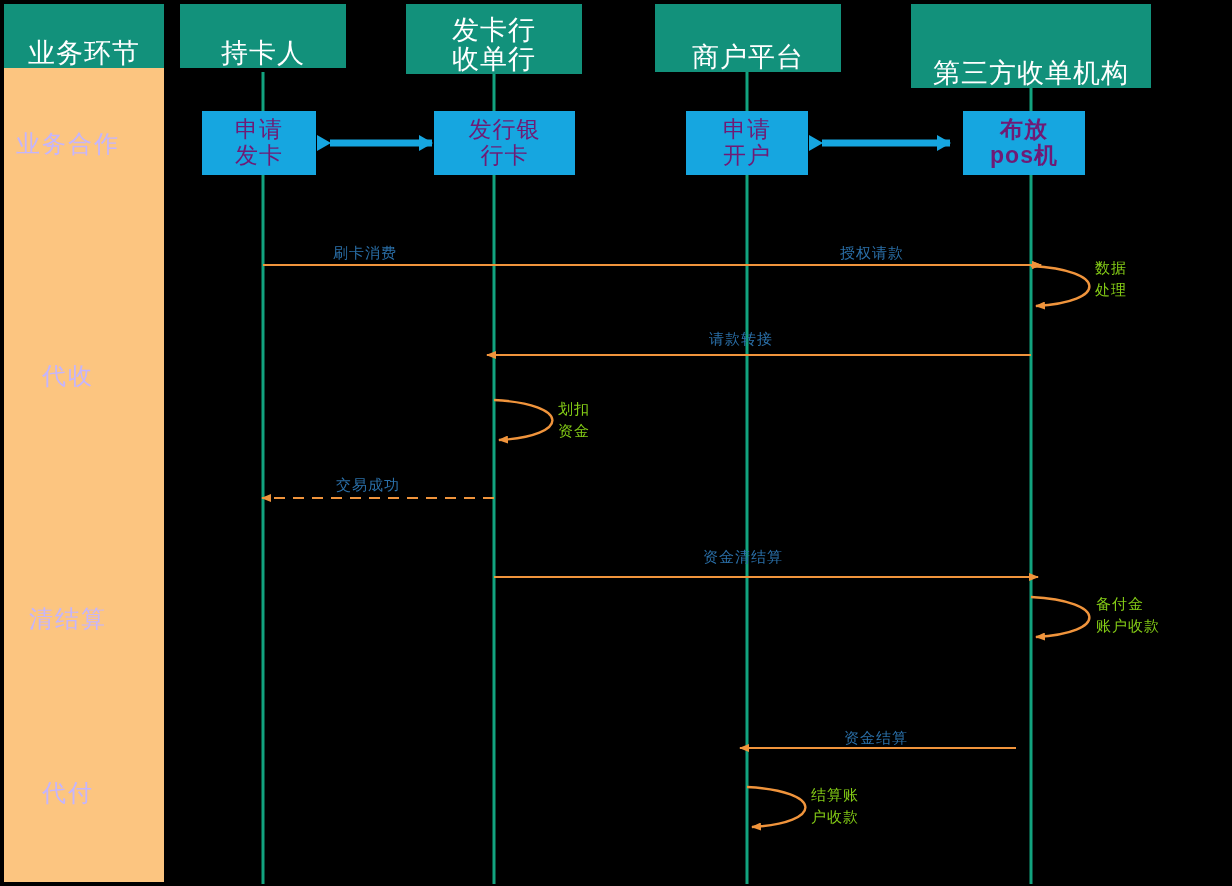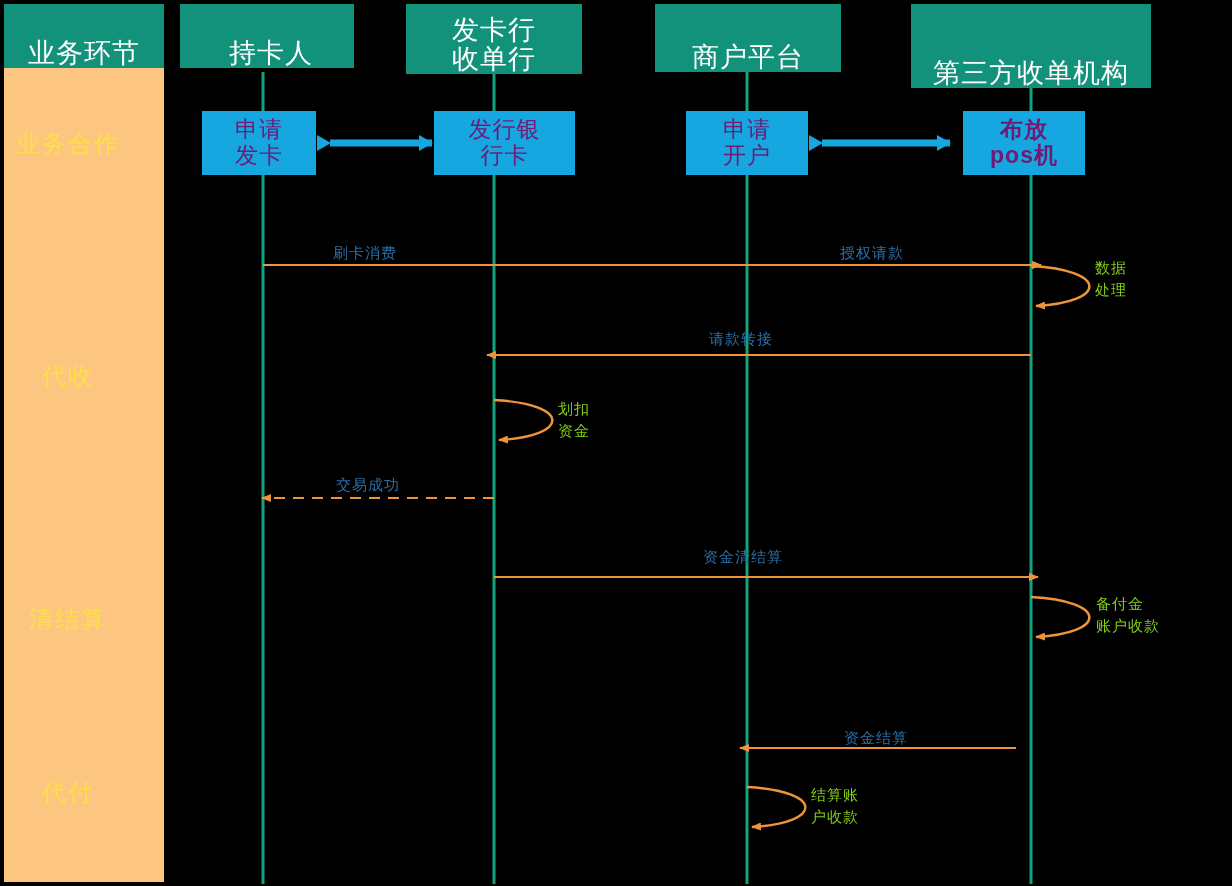--- a/index.html
+++ b/index.html
@@ -4,21 +4,21 @@
 <style>
   html,body{margin:0;padding:0;background:#000;}
   body{width:1232px;height:886px;overflow:hidden;font-family:"Liberation Sans","DejaVu Sans",sans-serif;}
   #stage{position:relative;width:1232px;height:886px;background:#000;}
   svg#canvas{position:absolute;left:0;top:0;width:1232px;height:886px;}
 
   .hdr-box{position:absolute;background:#12917b;display:flex;align-items:center;
            justify-content:flex-end;flex-direction:column;color:#ffffff;font-size:27px;
            line-height:1.08;text-align:center;letter-spacing:1px;}
   .phase-panel{position:absolute;background:#fcc580;}
-  .phase-label{position:absolute;color:#fde047;font-size:24px;text-align:center;
+  .phase-label{position:absolute;color:#c4b5fd;font-size:24px;text-align:center;
                letter-spacing:2px;width:128px;left:4px;}
   .act-box{position:absolute;background:#16a6e0;display:flex;align-items:center;
            justify-content:center;flex-direction:column;color:#701a75;font-size:23px;
            line-height:1.12;text-align:center;letter-spacing:1px;}
   .act-box.bold{font-weight:bold;}
   .msg-label{position:absolute;color:#2a6fa8;font-size:15px;white-space:nowrap;
              letter-spacing:1px;}
   .loop-label{position:absolute;color:#84cc16;font-size:15px;white-space:nowrap;
               letter-spacing:1px;line-height:1.45;}
 </style>
@@ -76,21 +76,21 @@
 
   <div class="hdr-box" style="left:4px;top:4px;width:160px;height:64px;">
     <span>业务环节</span>
   </div>
 
   <div class="phase-label" style="top:128px;"><span>业务合作</span></div>
   <div class="phase-label" style="top:360px;"><span>代收</span></div>
   <div class="phase-label" style="top:603px;"><span>清结算</span></div>
   <div class="phase-label" style="top:777px;"><span>代付</span></div>
 
-  <div class="hdr-box" style="left:180px;top:4px;width:166px;height:64px;padding-left:8px;">
+  <div class="hdr-box" style="left:180px;top:4px;width:166px;height:64px;">
     <span>持卡人</span>
   </div>
 
   <div class="hdr-box" style="left:406px;top:4px;width:176px;height:70px;">
     <span>发卡行</span>
     <span>收单行</span>
   </div>
 
   <div class="hdr-box" style="left:655px;top:4px;width:186px;height:68px;">
     <span>商户平台</span>

